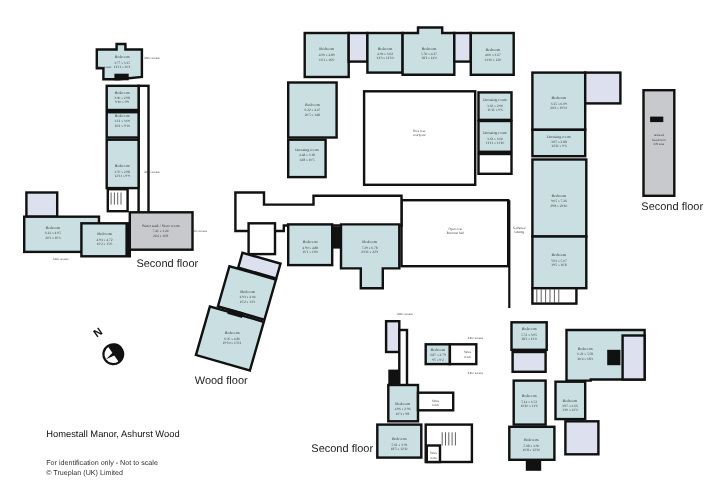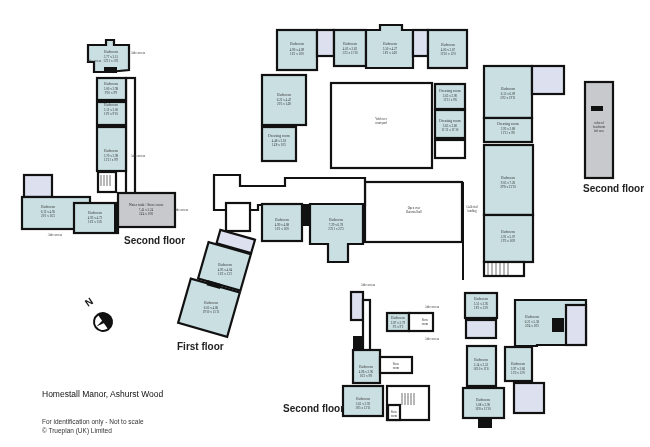--- a/index.html
+++ b/index.html
@@ -6,21 +6,21 @@
   body{width:650px;height:447px;position:relative;overflow:hidden;font-family:"Liberation Sans",sans-serif;}
   svg{position:absolute;left:0;top:0;}
   .room{fill:#c9dfe2;stroke:#111;stroke-width:2.2;}
   .bath{fill:#dde0ef;stroke:#111;stroke-width:2.2;}
   .grey{fill:#c8c9cc;stroke:#111;stroke-width:2.2;}
   .hall{fill:#ffffff;stroke:#111;stroke-width:2.2;}
   .wall{fill:#111;}
   .rl{font-family:"Liberation Serif",serif;font-size:3.6px;fill:#333;text-anchor:middle;}
   .rd{font-family:"Liberation Serif",serif;font-size:3.2px;fill:#333;text-anchor:middle;}
   .note{font-family:"Liberation Serif",serif;font-size:3px;fill:#333;text-anchor:middle;}
-  .floor-label{position:absolute;font-size:10px;color:#222;font-weight:bold;}
+  .floor-label{position:absolute;font-size:10px;color:#222;}
   .title{position:absolute;left:42px;top:389px;font-size:8.5px;font-weight:normal;color:#111;}
   .disc{position:absolute;left:42px;top:417px;font-size:6.5px;color:#333;line-height:9px;}
 </style>
 </head>
 <body>
 
 <svg width="650" height="447" viewBox="0 0 650 447">
 
   <g>
 
@@ -257,19 +257,19 @@
     <circle cx="0" cy="0" r="9" fill="#fff" stroke="#111" stroke-width="2"></circle>
     <path d="M-8,0 L8,-3 L8,3 Z" fill="#111"></path>
     <path d="M0,-9 A9,9 0 0,1 0,9 Z" fill="#111"></path>
   </g>
   <text x="88" y="307" font-family="Liberation Sans, sans-serif" font-size="10" font-weight="bold" fill="#111" transform="rotate(-35 88 307)">N</text>
 </svg>
 
 <div class="floor-label" style="left:124px;top:235px;">Second floor</div>
 <div class="floor-label" style="left:583px;top:183px;">Second floor</div>
 <div class="floor-label" style="left:283px;top:403px;">Second floor</div>
-<div class="floor-label" style="left:177px;top:341px;">First floor</div>
+<div class="floor-label" style="left:177px;top:341px;">Wood floor</div>
 
 <div class="title">Homestall Manor, Ashurst Wood</div>
 <div class="disc">
   <div>For identification only - Not to scale</div>
   <div>© Trueplan (UK) Limited</div>
 </div>
 
 </body></html>

